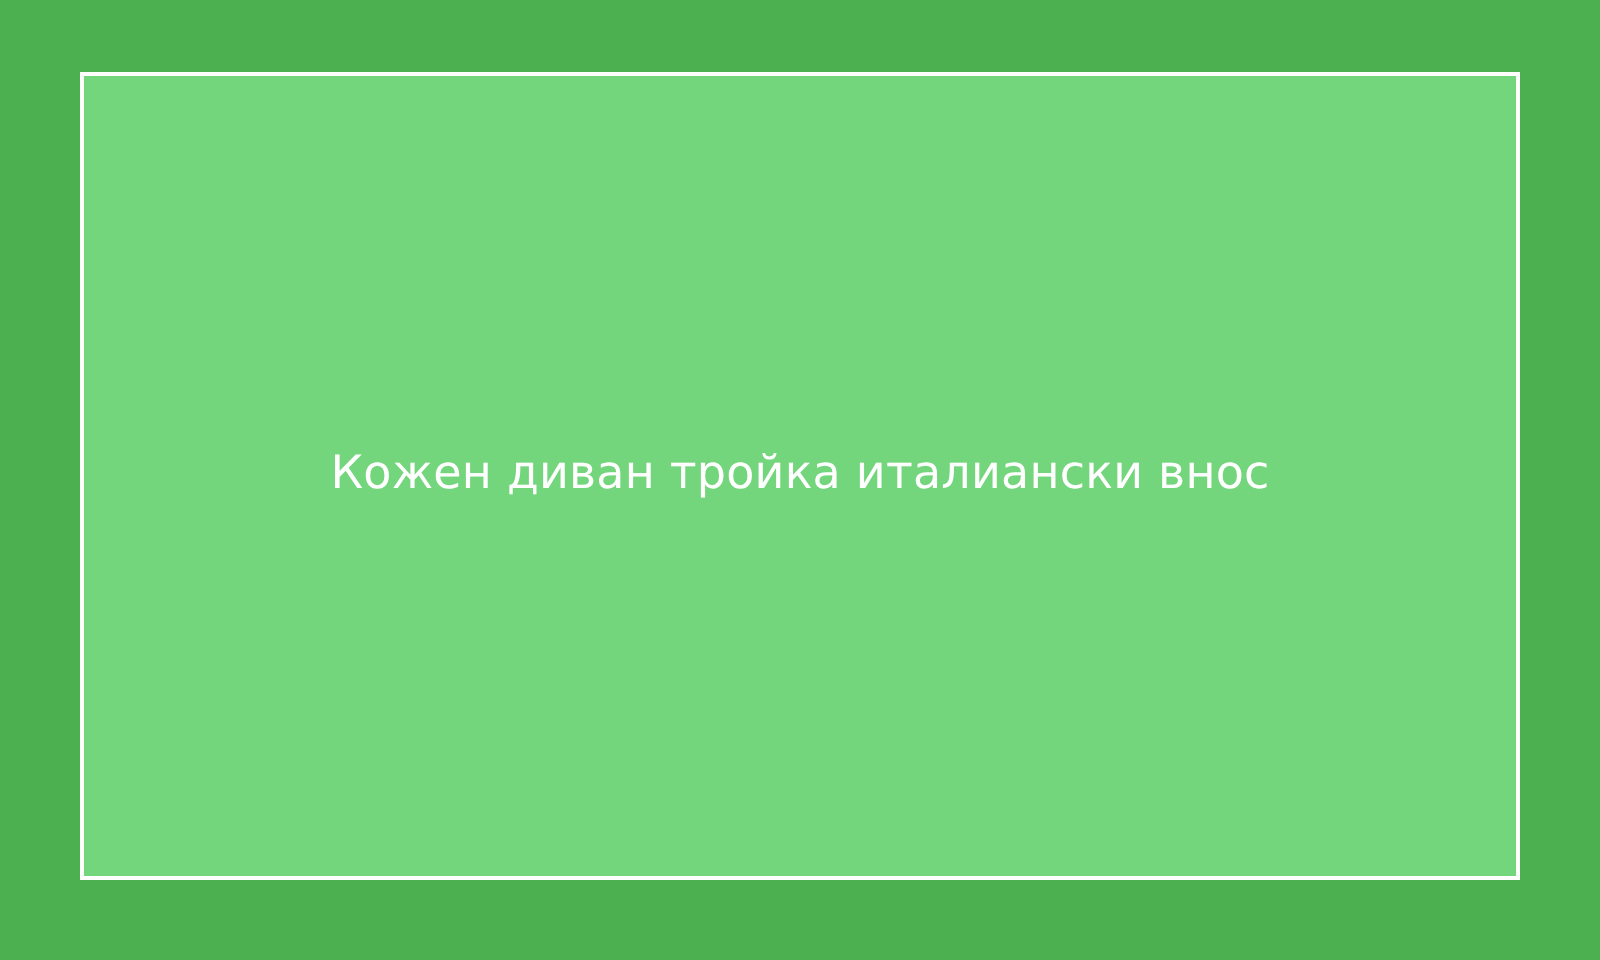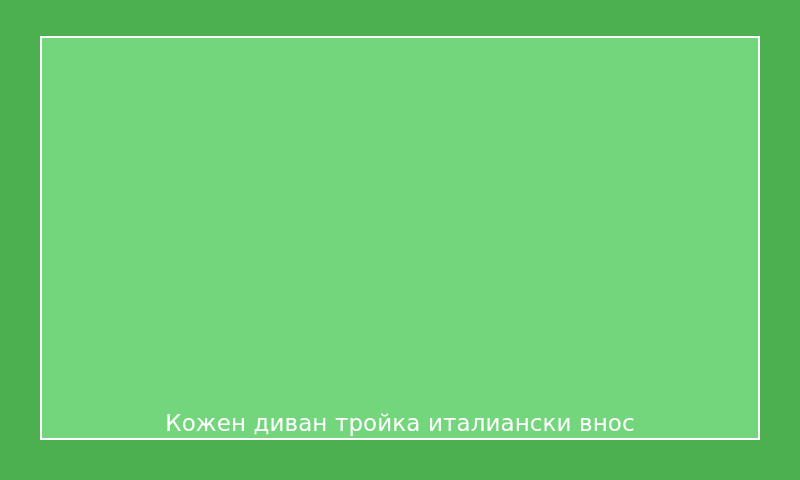--- a/index.html
+++ b/index.html
@@ -26,21 +26,21 @@
   .placeholder-frame {
     position: absolute;
     left: 40px;
     top: 36px;
     width: 720px;
     height: 404px;
     box-sizing: border-box;
     border: 2px solid #ffffff;
     background: #74d67c;
     display: flex;
-    align-items: flex-end;
+    align-items: center;
     justify-content: center;
   }
 
   .placeholder-caption {
     display: block;
     width: 100%;
     text-align: center;
     color: #ffffff;
     font-family: "DejaVu Sans", "Liberation Sans", sans-serif;
     font-size: 23px;

